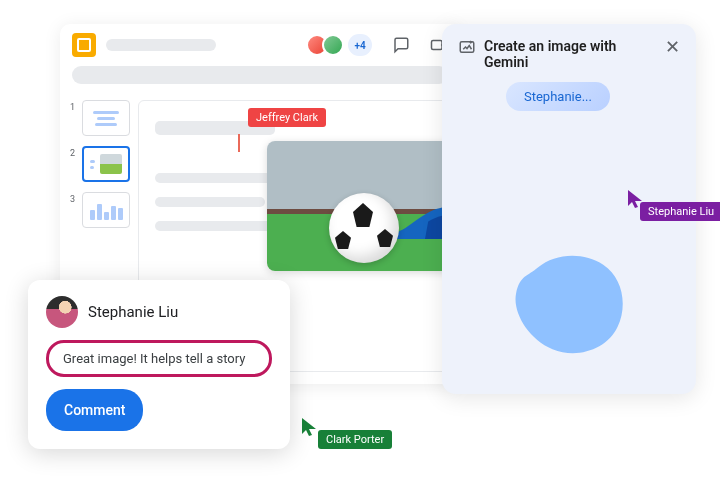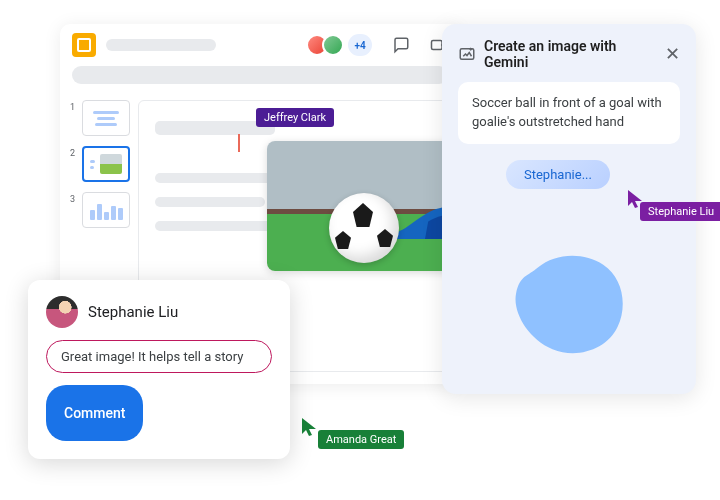--- a/index.html
+++ b/index.html
@@ -40,37 +40,37 @@
 
 .slide-img{position:absolute;right:-10px;top:40px;width:190px;height:130px;border-radius:8px;overflow:hidden;background:linear-gradient(180deg,#b0bec5 0%,#b0bec5 52%,#6d4c41 52%,#6d4c41 56%,#4caf50 56%,#4caf50 100%);box-shadow:0 2px 8px rgba(0,0,0,.15)}
 .glove{position:absolute;right:0;bottom:32px;width:80px;height:40px}
 .ball{position:absolute;left:62px;top:52px;width:70px;height:70px;border-radius:50%;background:#fff;box-shadow:inset -6px -6px 14px rgba(0,0,0,.15),0 2px 6px rgba(0,0,0,.2)}
 .ball::before,.ball::after{content:"";position:absolute;background:#1a1a1a}
 .ball::before{width:20px;height:24px;left:24px;top:10px;clip-path:polygon(50% 0,100% 38%,82% 100%,18% 100%,0 38%)}
 .ball::after{width:16px;height:18px;left:6px;top:38px;clip-path:polygon(50% 0,100% 38%,82% 100%,18% 100%,0 38%)}
 .pent3{position:absolute;width:16px;height:18px;right:6px;top:36px;background:#1a1a1a;clip-path:polygon(50% 0,100% 38%,82% 100%,18% 100%,0 38%)}
 
 .cursor-tag{position:absolute;padding:3px 8px;border-radius:3px;color:#fff;font-size:11px;white-space:nowrap}
-.tag-jc{background:#4c1d95;top:108px;left:256px}
+.tag-jc{background:#ef4444;top:108px;left:248px}
 .caret-jc{position:absolute;top:134px;left:238px;width:2px;height:18px;background:#ea6a5a}
 
 
 .comment{position:absolute;left:28px;top:280px;width:262px;background:#fff;border-radius:12px;box-shadow:0 4px 24px rgba(0,0,0,.16);padding:16px 18px 18px 18px}
 .c-head{display:flex;align-items:center;gap:10px;margin-bottom:12px}
 .c-av{width:32px;height:32px;border-radius:50%;background:radial-gradient(circle at 60% 35%,#f3d2b3 22%,transparent 23%),linear-gradient(180deg,#2d2d2d 40%,#c7567d 40%)}
 .c-name{font-size:15px;color:#202124}
-.c-input{width:100%;border:1px solid #be185d;border-radius:18px;padding:8px 14px;font-size:13px;color:#3c4043;outline:none}
+.c-input{width:100%;border:3px solid #be185d;border-radius:18px;padding:8px 14px;font-size:13px;color:#3c4043;outline:none}
 .c-actions{display:flex;gap:10px;margin-top:12px}
-.btn{border-radius:20px;padding:20px 18px;font-size:14px;font-weight:500;cursor:pointer}
+.btn{border-radius:20px;padding:13px 18px;font-size:14px;font-weight:500;cursor:pointer}
 .btn-primary{background:#1a73e8;color:#fff;border:none}
 .btn-secondary{background:#fff;color:#1a73e8;border:1px solid #dadce0}
 
 
 .panel{position:absolute;right:24px;top:24px;width:254px;height:370px;background:#eef2fb;border-radius:14px;padding:14px 16px;box-shadow:0 4px 22px rgba(0,0,0,.1)}
-.p-head{display:flex;align-items:center;gap:8px;margin-bottom:12px}
+.p-head{display:flex;align-items:flex-start;gap:8px;margin-bottom:12px}
 .p-icon{width:18px;height:18px;color:#5f6368}
 .p-title{font-size:14px;font-weight:600;color:#1f1f1f;flex:1}
 .close-x{color:#5f6368;font-size:18px;cursor:pointer;line-height:1}
 .prompt{background:#fff;border-radius:10px;padding:12px 14px;font-size:13px;color:#3c4043;line-height:1.45;margin-bottom:16px}
 .chip{align-self:flex-start;display:inline-block;background:linear-gradient(135deg,#d9e6ff,#b9d0ff);color:#1967d2;font-size:13px;padding:7px 18px;border-radius:18px;margin-left:48px}
 .blob{position:absolute;left:60px;bottom:24px;width:140px;height:130px}
 .blob svg{width:100%;height:100%}
 
 .cur{position:absolute}
 .cur svg{display:block}
@@ -176,34 +176,33 @@
     <span class="p-icon">
       <svg viewBox="0 0 24 24" width="18" height="18" fill="none" stroke="currentColor" stroke-width="2">
           <rect x="3" y="5" width="18" height="14" rx="2"></rect>
           <path d="m7 15 3-3 2 2 3-4 3 5"></path>
           <path d="M17 3l.8 1.8L20 5.6l-1.8.8L17 8.2l-.8-1.8L14.4 5.6l1.8-.8z" fill="currentColor" stroke="none"></path>
         </svg>
     </span>
     <div class="p-title">Create an image with Gemini</div>
     <div class="close-x">✕</div>
   </div>
-  <div class="prompt">Soccer ball in front of a goal with goalie's outstretched hand</div>
   <div class="chip">Stephanie...</div>
   <div class="blob">
     <svg viewBox="0 0 200 200">
         <path fill="#8fc1ff" d="M48 42c26-22 70-24 100-4s38 62 22 96-62 50-100 34S8 110 14 82 32 56 48 42Z"></path>
       </svg>
   </div>
 </div>
 
 <div class="cur cur-amanda">
   <svg width="14" height="18" viewBox="0 0 14 18">
       <path fill="#188038" d="M0 0l0 16 4-4 3 6 3-1-3-6 7 0z"></path>
     </svg>
 </div>
-<div class="cursor-tag tag-amanda">Amanda Great</div>
+<div class="cursor-tag tag-amanda">Clark Porter</div>
 
 <div class="cur cur-steph">
   <svg width="14" height="18" viewBox="0 0 14 18">
       <path fill="#7b1fa2" d="M0 0l0 16 4-4 3 6 3-1-3-6 7 0z"></path>
     </svg>
 </div>
 <div class="cursor-tag tag-steph">Stephanie Liu</div>
 
 </body></html>

